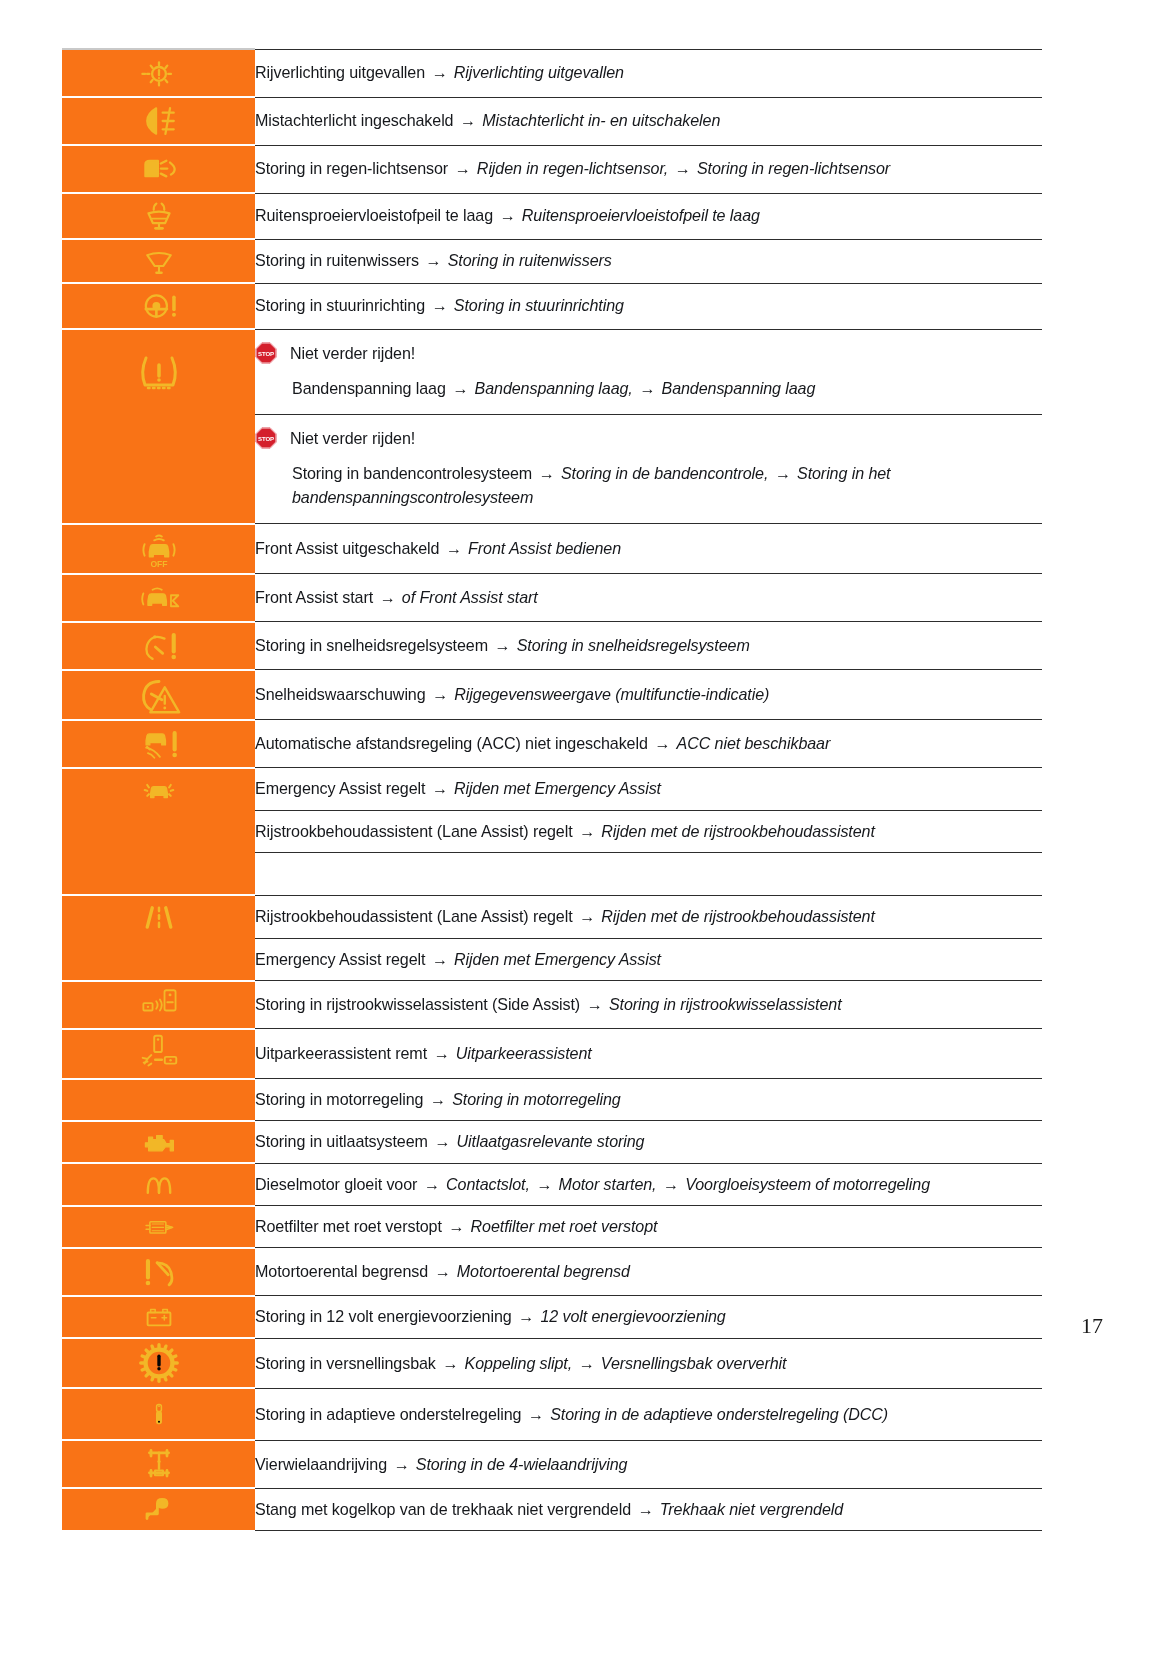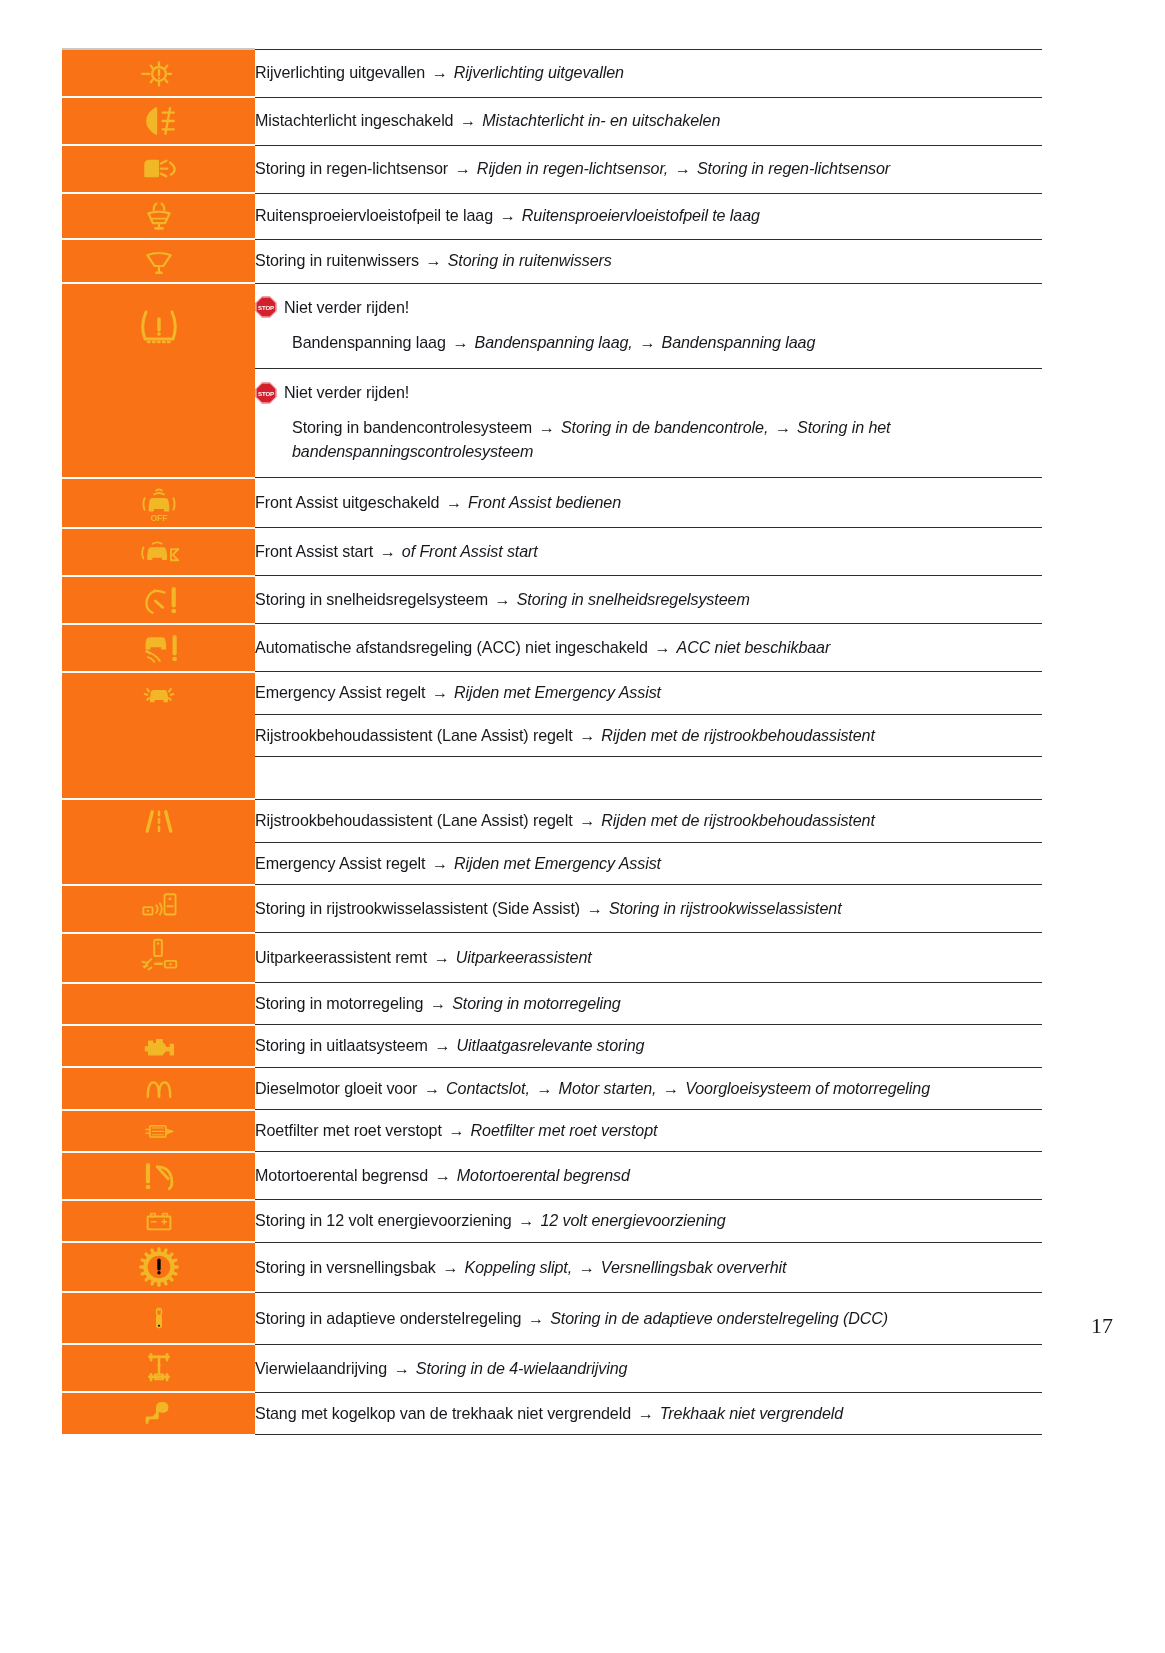--- a/index.html
+++ b/index.html
@@ -60,43 +60,43 @@
   tr:first-child td.text-cell { border-top: 1.6px solid #2d2d2d; }
 
   .txt-wrap { display: block; padding: 9px 0 9px 0; }
 
   .lead { font-style: normal; }
   .arw { font-style: normal; padding: 0 2px; }
   .ital { font-style: italic; }
 
   .stop-line {
     display: flex;
-    align-items: center;
-    gap: 7px;
+    align-items: flex-start;
+    gap: 13px;
     padding: 12px 0 4px 0;
   }
   .stop-line .stoptxt { font-size: 16.1px; }
 
   .stop-badge {
     display: inline-block;
     width: 22px;
     height: 22px;
     flex: 0 0 22px;
     position: relative;
   }
 
   .row-tall .txt-wrap { padding: 8px 0 14px 0; margin-left: 37px; }
 
   .empty-text-row td.text-cell { height: 30px; }
 
   .icon-svg { display: block; margin: 0 auto; }
 
   .pagenum {
     position: absolute;
-    right: 52px;
+    right: 62px;
     bottom: 26px;
     font-size: 22px;
     font-family: "Liberation Serif", serif;
     color: #1a1a1a;
   }
 </style>
 </head>
 <body>
 
 <div class="page">
@@ -162,20 +162,33 @@
           <td class="icon-cell"><span><svg class="icon-svg" width="46" height="42" viewBox="0 0 100 100" fill="none" stroke="#f2b727" stroke-width="5" stroke-linecap="round" stroke-linejoin="round">
                 <path d="M22 36 Q50 26 78 36 L60 62 L40 62 Z"></path>
                 <line x1="50" y1="62" x2="50" y2="78"></line>
                 <line x1="44" y1="78" x2="56" y2="78" stroke-width="6"></line>
               </svg></span></td>
           <td class="text-cell">
             <span class="txt-wrap"><span class="lead">Storing in ruitenwissers</span> <span class="arw">→</span> <span class="ital">Storing in ruitenwissers</span></span>
           </td>
         </tr>
         <tr>
+          <td class="icon-cell"><span><svg class="icon-svg" width="48" height="44" viewBox="0 0 100 100" fill="none" stroke="#f2b727" stroke-width="5" stroke-linecap="round" stroke-linejoin="round">
+                <circle cx="44" cy="50" r="24"></circle>
+                <circle cx="44" cy="50" r="9" fill="#f2b727" stroke="none"></circle>
+                <line x1="20" y1="57" x2="68" y2="57" stroke-width="6"></line>
+                <line x1="44" y1="59" x2="44" y2="74" stroke-width="6"></line>
+                <line x1="84" y1="30" x2="84" y2="58" stroke-width="8"></line>
+                <circle cx="84" cy="70" r="4.5" fill="#f2b727" stroke="none"></circle>
+              </svg></span></td>
+          <td class="text-cell">
+            <span class="txt-wrap"><span class="lead">Storing in stuurinrichting</span> <span class="arw">→</span> <span class="ital">Storing in stuurinrichting</span></span>
+          </td>
+        </tr>
+        <tr>
           <td class="icon-cell no-border-bottom"><span><svg class="icon-svg" width="50" height="50" viewBox="0 0 100 100" fill="none" stroke="#f2b727" stroke-width="5" stroke-linecap="round" stroke-linejoin="round">
                 <path d="M24 22 Q12 50 22 76 L78 76 Q88 50 76 22" stroke-width="6"></path>
                 <line x1="50" y1="36" x2="50" y2="58" stroke-width="7"></line>
                 <circle cx="50" cy="66" r="3.6" fill="#f2b727" stroke="none"></circle>
                 <line x1="28" y1="82" x2="31" y2="82" stroke-width="5"></line>
                 <line x1="38" y1="82" x2="41" y2="82" stroke-width="5"></line>
                 <line x1="48" y1="82" x2="51" y2="82" stroke-width="5"></line>
                 <line x1="58" y1="82" x2="61" y2="82" stroke-width="5"></line>
                 <line x1="68" y1="82" x2="71" y2="82" stroke-width="5"></line>
               </svg></span></td>
@@ -232,20 +245,32 @@
         <tr>
           <td class="icon-cell"><span><svg class="icon-svg" width="46" height="46" viewBox="0 0 100 100" fill="none" stroke="#f2b727" stroke-width="5" stroke-linecap="round" stroke-linejoin="round">
                 <path d="M62 34 Q34 22 24 48 Q18 68 36 78" stroke-width="5"></path>
                 <line x1="42" y1="52" x2="58" y2="66" stroke-width="6"></line>
                 <circle cx="41" cy="30" r="3.6" fill="#f2b727" stroke="none"></circle>
                 <line x1="82" y1="26" x2="82" y2="62" stroke-width="9"></line>
                 <circle cx="82" cy="74" r="5" fill="#f2b727" stroke="none"></circle>
               </svg></span></td>
           <td class="text-cell">
             <span class="txt-wrap"><span class="lead">Storing in snelheidsregelsysteem</span> <span class="arw">→</span> <span class="ital">Storing in snelheidsregelsysteem</span></span>
+          </td>
+        </tr>
+        <tr>
+          <td class="icon-cell"><span><svg class="icon-svg" width="48" height="48" viewBox="0 0 100 100" fill="none" stroke="#f2b727" stroke-width="5" stroke-linecap="round" stroke-linejoin="round">
+                <path d="M50 22 Q22 22 18 50 Q16 70 32 80" stroke-width="6"></path>
+                <line x1="34" y1="48" x2="56" y2="60" stroke-width="6"></line>
+                <path d="M62 34 L92 86 L32 86 Z" stroke-width="5"></path>
+                <line x1="62" y1="52" x2="62" y2="68" stroke-width="5"></line>
+                <circle cx="62" cy="77" r="3" fill="#f2b727" stroke="none"></circle>
+              </svg></span></td>
+          <td class="text-cell">
+            <span class="txt-wrap"><span class="lead">Snelheidswaarschuwing</span> <span class="arw">→</span> <span class="ital">Rijgegevensweergave (multifunctie-indicatie)</span></span>
           </td>
         </tr>
         <tr>
           <td class="icon-cell"><span><svg class="icon-svg" width="46" height="46" viewBox="0 0 100 100" fill="none" stroke="#f2b727" stroke-width="5" stroke-linecap="round" stroke-linejoin="round">
                 <path d="M22 42 L24 32 Q25 28 29 28 L57 28 Q61 28 62 32 L64 42 L64 52 L56 52 L56 47 L30 47 L30 52 L22 52 Z" fill="#f2b727" stroke="#f2b727" stroke-width="3"></path>
                 <path d="M22 58 Q40 62 52 78" stroke-width="4"></path>
                 <path d="M26 70 Q34 72 40 80" stroke-width="4"></path>
                 <line x1="24" y1="56" x2="30" y2="62" stroke-width="4"></line>
                 <line x1="84" y1="26" x2="84" y2="62" stroke-width="9"></line>
                 <circle cx="84" cy="74" r="5" fill="#f2b727" stroke="none"></circle>

